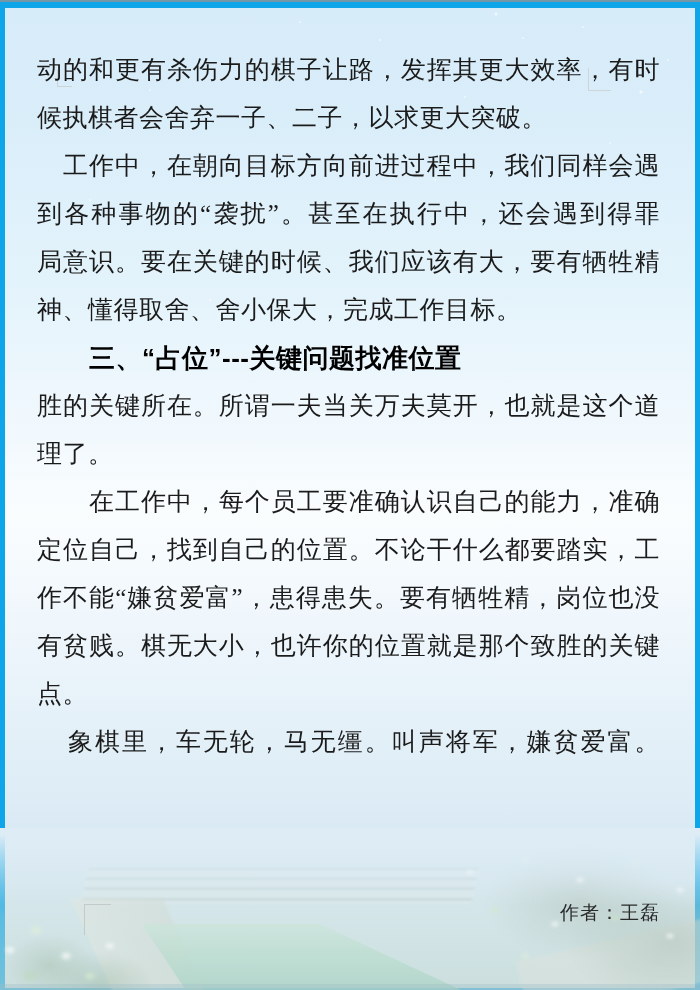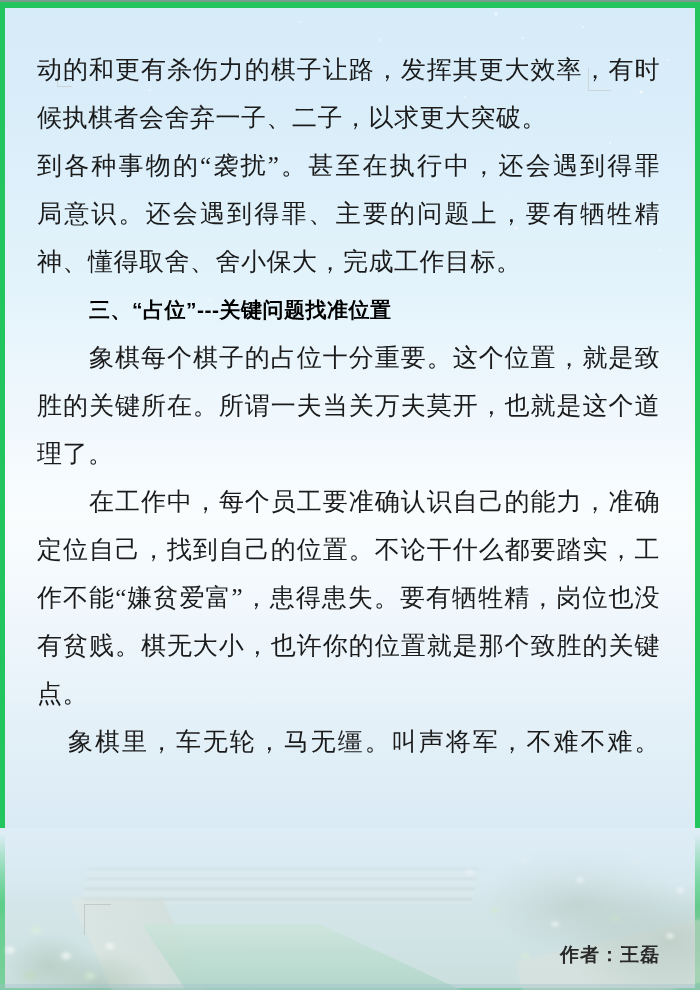--- a/index.html
+++ b/index.html
@@ -1,21 +1,21 @@
 <!DOCTYPE html>
 <html><head>
 <meta charset="utf-8">
 <style>
   html, body { margin:0; padding:0; }
   body {
     width:700px; height:990px; position:relative; overflow:hidden;
     background:#ffffff;
     font-family:"Liberation Serif","DejaVu Serif",serif;
   }
-  .page { position:absolute; inset:0; background:#22c55e; }
+  .page { position:absolute; inset:0; background:#0ea5e9; }
   .top-edge { position:absolute; top:0; left:0; right:0; height:2px; background:#8f9396; opacity:.8; }
 
   
   .bg {
     position:absolute; top:8px; left:5px; right:5px; bottom:2px;
     background:linear-gradient(180deg,
       #d6ecf8 0%, #daeefa 12%, #e3f3fb 28%, #f0f8fd 42%,
       #fafdfe 52%, #f0f7fc 62%, #e3f0f8 74%, #daeaf4 84%, #d5e7f1 100%);
   }
 
@@ -94,26 +94,26 @@
   .line {
     height:48px; line-height:48px; font-size:25px; color:#1b1b1b;
     text-align:justify; white-space:nowrap; letter-spacing:.5px;
   }
   .line.just { text-align-last:justify; white-space:normal; }
   .ind1  { text-indent:26px; }
   .ind15 { text-indent:31px; }
   .ind2  { text-indent:52px; }
   .heading {
     font-family:"Liberation Sans","DejaVu Sans",sans-serif;
-    font-weight:bold; font-size:21px; color:#000;
+    font-weight:bold; font-size:26px; color:#000;
     text-align:left; text-align-last:left;
   }
   .author {
-    position:absolute; top:942px; right:40px;
-    font-size:19px; color:#2a2a2a; letter-spacing:1px;font-weight:bold;
+    position:absolute; top:900px; right:40px;
+    font-size:19px; color:#2a2a2a; letter-spacing:1px;
   }
 </style>
 </head>
 <body>
 
 <div class="page">
   <div class="top-edge"></div>
 
   <div class="bg">
     <div class="sparkles"></div>
@@ -130,29 +130,29 @@
     </div>
   </div>
 
   <div class="artifact a1"></div>
   <div class="artifact a2"></div>
   <div class="artifact a3"></div>
 
   <div class="text-block">
     <div class="line just">动的和更有杀伤力的棋子让路，发挥其更大效率，有时</div>
     <div class="line">候执棋者会舍弃一子、二子，以求更大突破。</div>
+    <div class="line just ind1">工作中，在朝向目标方向前进过程中，我们同样会遇</div>
     <div class="line just">到各种事物的“袭扰”。甚至在执行中，还会遇到得罪</div>
-    <div class="line just">局意识。还会遇到得罪、主要的问题上，要有牺牲精</div>
+    <div class="line just">局意识。要在关键的时候、我们应该有大，要有牺牲精</div>
     <div class="line">神、懂得取舍、舍小保大，完成工作目标。</div>
     <div class="line heading ind2">三、“占位”---关键问题找准位置</div>
-    <div class="line just ind2">象棋每个棋子的占位十分重要。这个位置，就是致</div>
     <div class="line just">胜的关键所在。所谓一夫当关万夫莫开，也就是这个道</div>
     <div class="line">理了。</div>
     <div class="line just ind2">在工作中，每个员工要准确认识自己的能力，准确</div>
     <div class="line just">定位自己，找到自己的位置。不论干什么都要踏实，工</div>
     <div class="line just">作不能“嫌贫爱富”，患得患失。要有牺牲精，岗位也没</div>
     <div class="line just">有贫贱。棋无大小，也许你的位置就是那个致胜的关键</div>
     <div class="line">点。</div>
-    <div class="line just ind15">象棋里，车无轮，马无缰。叫声将军，不难不难。</div>
+    <div class="line just ind15">象棋里，车无轮，马无缰。叫声将军，嫌贫爱富。</div>
   </div>
 
   <div class="author">作者：王磊</div>
 </div>
 
 </body></html>

